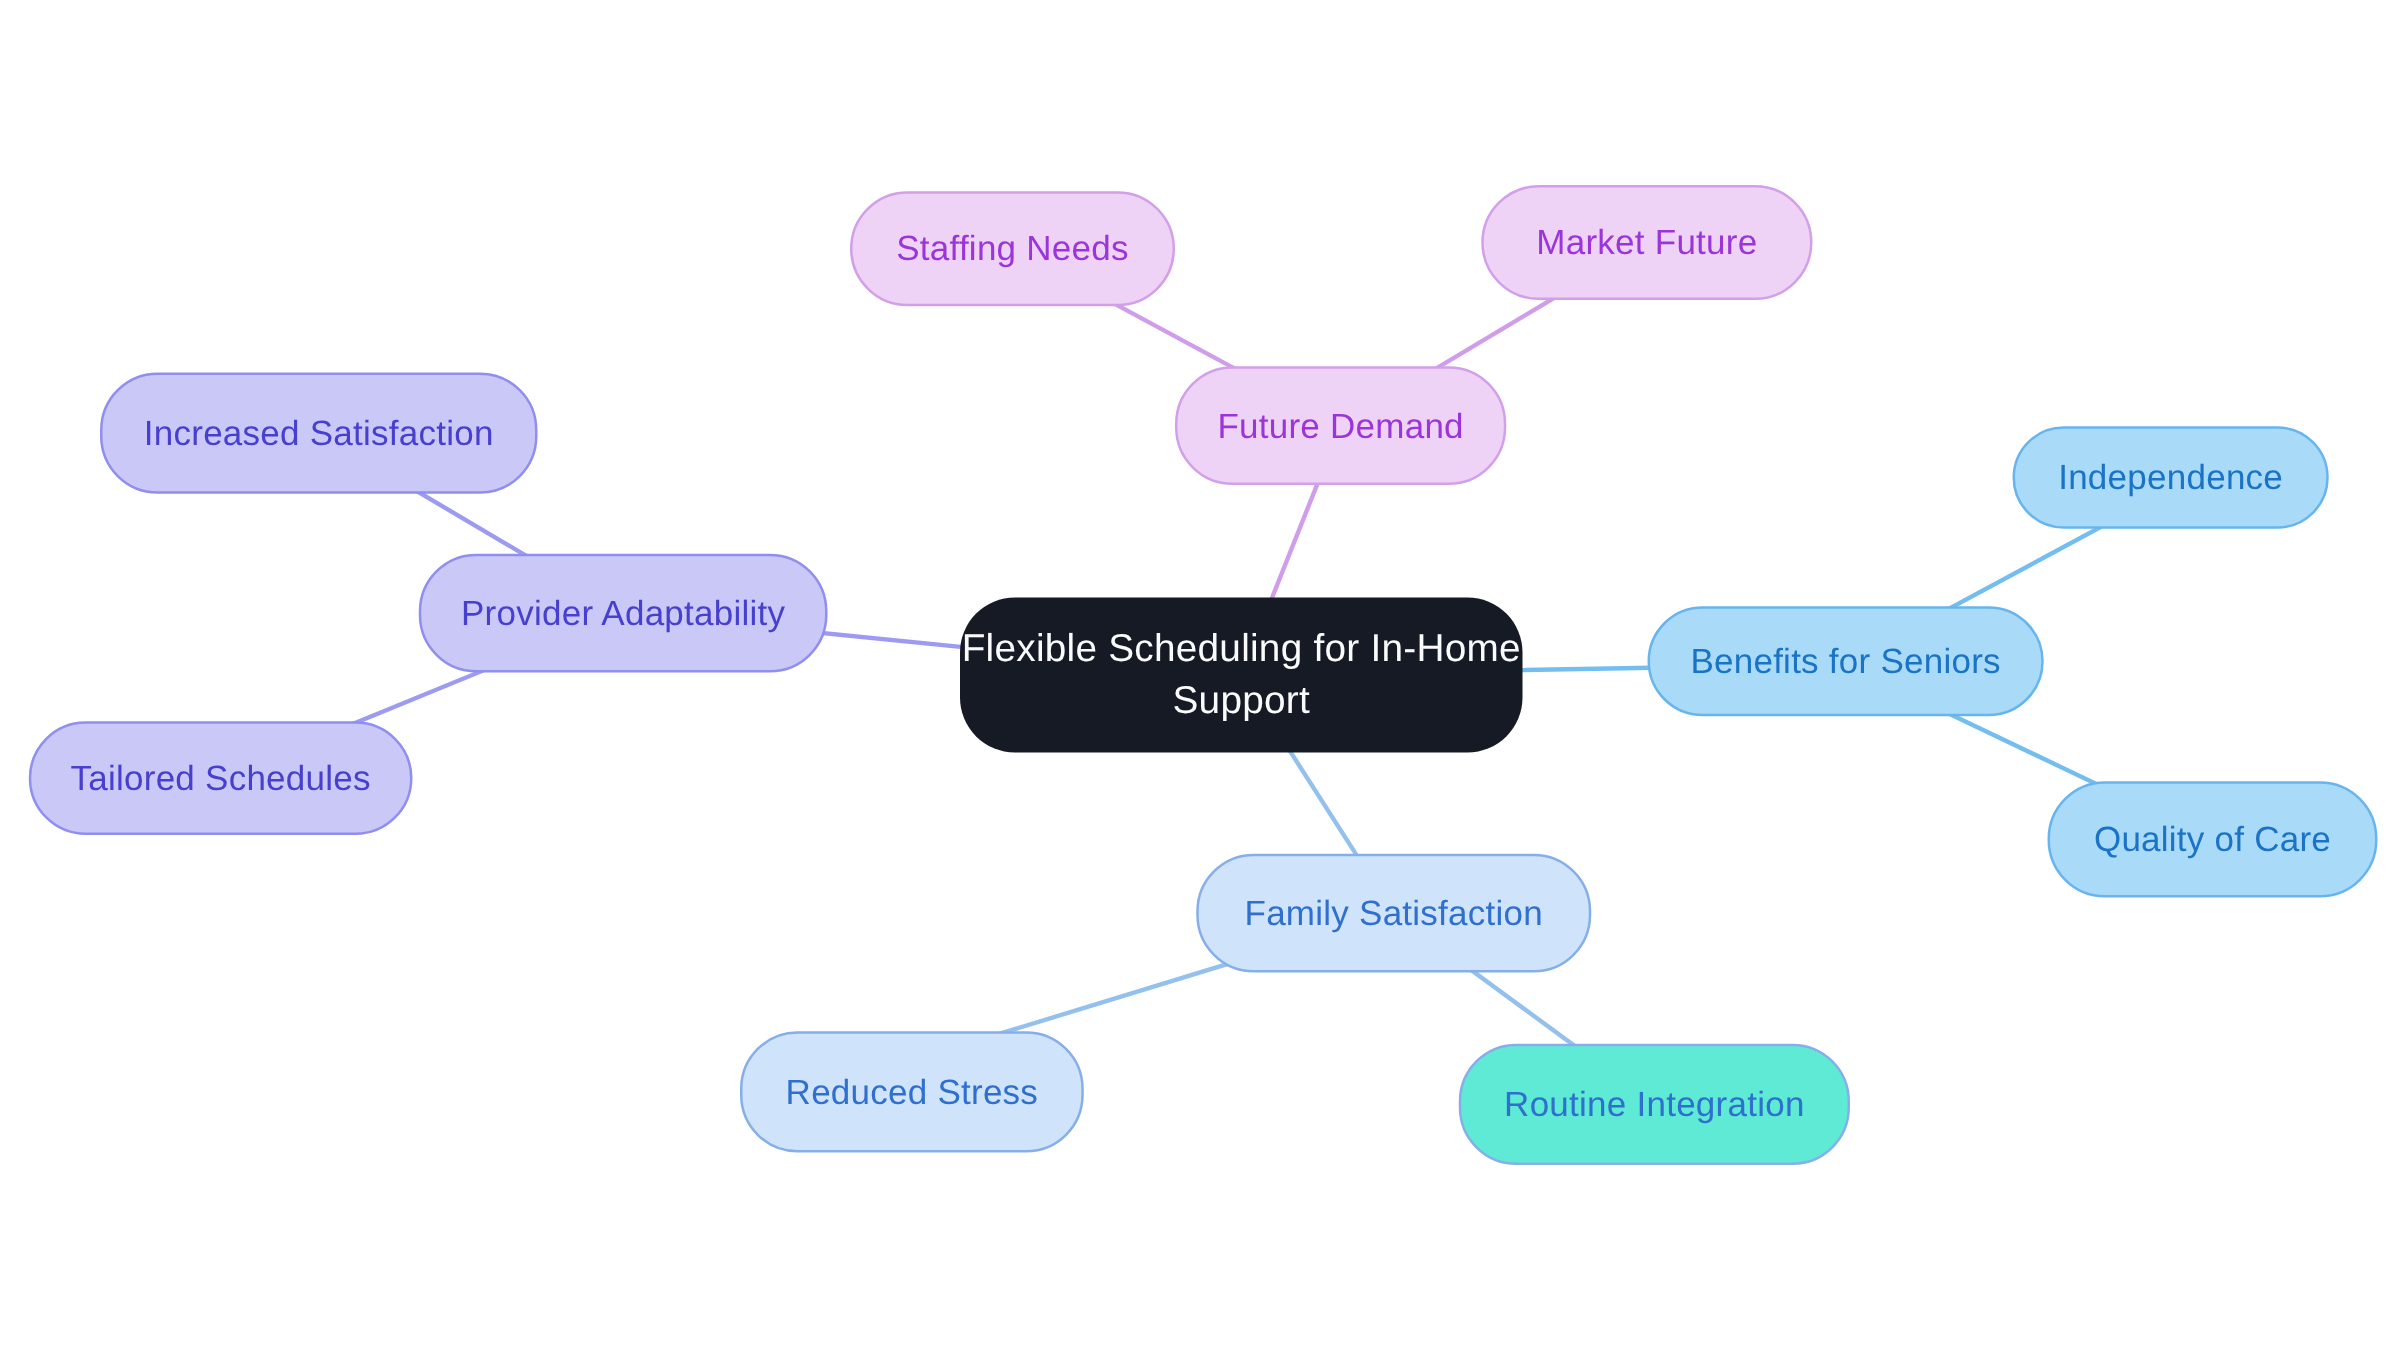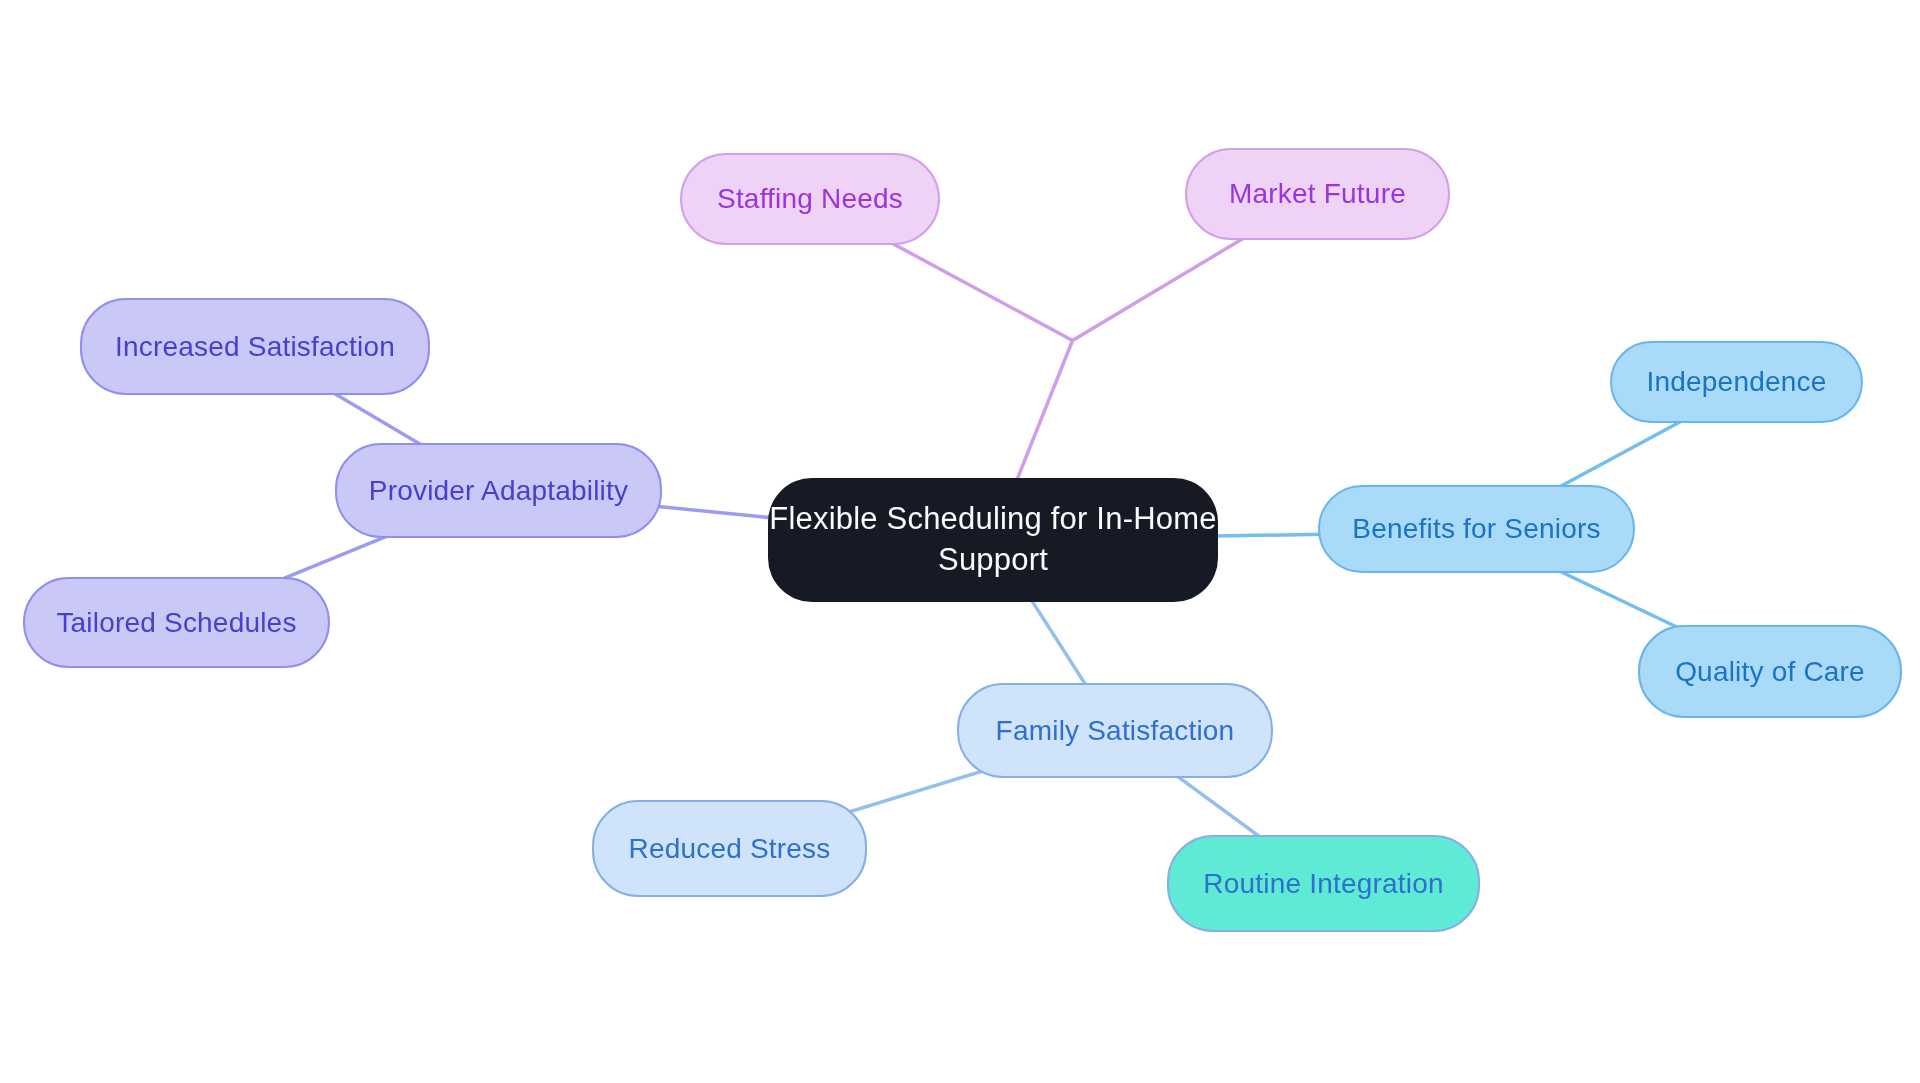--- a/index.html
+++ b/index.html
@@ -63,20 +63,23 @@
       <line x1="1476.5" y1="531.5" x2="1736.5" y2="391.5" stroke="#74bdef" stroke-width="3.5" stroke-linecap="round"></line>
       <line x1="1476.5" y1="531.5" x2="1770" y2="671.5" stroke="#74bdef" stroke-width="3.5" stroke-linecap="round"></line>
       <line x1="993" y1="540" x2="1115" y2="730.5" stroke="#94c0ee" stroke-width="3.5" stroke-linecap="round"></line>
       <line x1="1115" y1="730.5" x2="729.5" y2="848.5" stroke="#94c0ee" stroke-width="3.5" stroke-linecap="round"></line>
       <line x1="1115" y1="730.5" x2="1323.5" y2="883.5" stroke="#94c0ee" stroke-width="3.5" stroke-linecap="round"></line>
     </svg>
 <div class="node root" style="left: 768px; top: 478px; width: 450px; height: 124px; background: rgb(21, 26, 36); color: rgb(250, 251, 252);">
       <div class="line">Flexible Scheduling for In-Home</div>
       <div class="line">Support</div>
     </div>
+    <div class="node" style="left: 940px; top: 293px; width: 265px; height: 95px; background: rgb(238, 211, 247); color: rgb(155, 53, 218); border: 2px solid rgb(211, 159, 233);">
+      <span>Future Demand</span>
+    </div>
     <div class="node" style="left: 680px; top: 153px; width: 260px; height: 92px; background: rgb(238, 211, 247); color: rgb(155, 53, 218); border: 2px solid rgb(211, 159, 233);">
       <span>Staffing Needs</span>
     </div>
     <div class="node" style="left: 1185px; top: 148px; width: 265px; height: 92px; background: rgb(238, 211, 247); color: rgb(155, 53, 218); border: 2px solid rgb(211, 159, 233);">
       <span>Market Future</span>
     </div>
     <div class="node" style="left: 335px; top: 443px; width: 327px; height: 95px; background: rgb(201, 200, 247); color: rgb(71, 63, 205); border: 2px solid rgb(144, 142, 239); text-align: right;">
       <span>Provider Adaptability</span>
     </div>
     <div class="node" style="left: 80px; top: 298px; width: 350px; height: 97px; background: rgb(201, 200, 247); color: rgb(71, 63, 205); border: 2px solid rgb(144, 142, 239);">
@@ -90,19 +93,19 @@
     </div>
     <div class="node" style="left: 1610px; top: 341px; width: 253px; height: 82px; background: rgb(169, 218, 248); color: rgb(26, 115, 197); border: 2px solid rgb(103, 181, 238);">
       <span>Independence</span>
     </div>
     <div class="node" style="left: 1638px; top: 625px; width: 264px; height: 93px; background: rgb(169, 218, 248); color: rgb(26, 115, 197); border: 2px solid rgb(103, 181, 238);">
       <span>Quality of Care</span>
     </div>
     <div class="node" style="left: 957px; top: 683px; width: 316px; height: 95px; background: rgb(207, 227, 250); color: rgb(47, 111, 206); border: 2px solid rgb(134, 175, 233);">
       <span>Family Satisfaction</span>
     </div>
-    <div class="node" style="left: 592px; top: 800px; width: 275px; height: 97px; background: rgb(207, 227, 250); color: rgb(47, 111, 206); border: 2px solid rgb(134, 175, 233); text-align: center;">
+    <div class="node" style="left: 592px; top: 825px; width: 275px; height: 97px; background: rgb(207, 227, 250); color: rgb(47, 111, 206); border: 2px solid rgb(134, 175, 233); text-align: center;">
       <span>Reduced Stress</span>
     </div>
     <div class="node" style="left: 1167px; top: 835px; width: 313px; height: 97px; background: #5eead4; color: rgb(47, 111, 206); border: 2px solid rgb(134, 175, 233);">
       <span>Routine Integration</span>
     </div>
   </div>
 
 </body></html>

